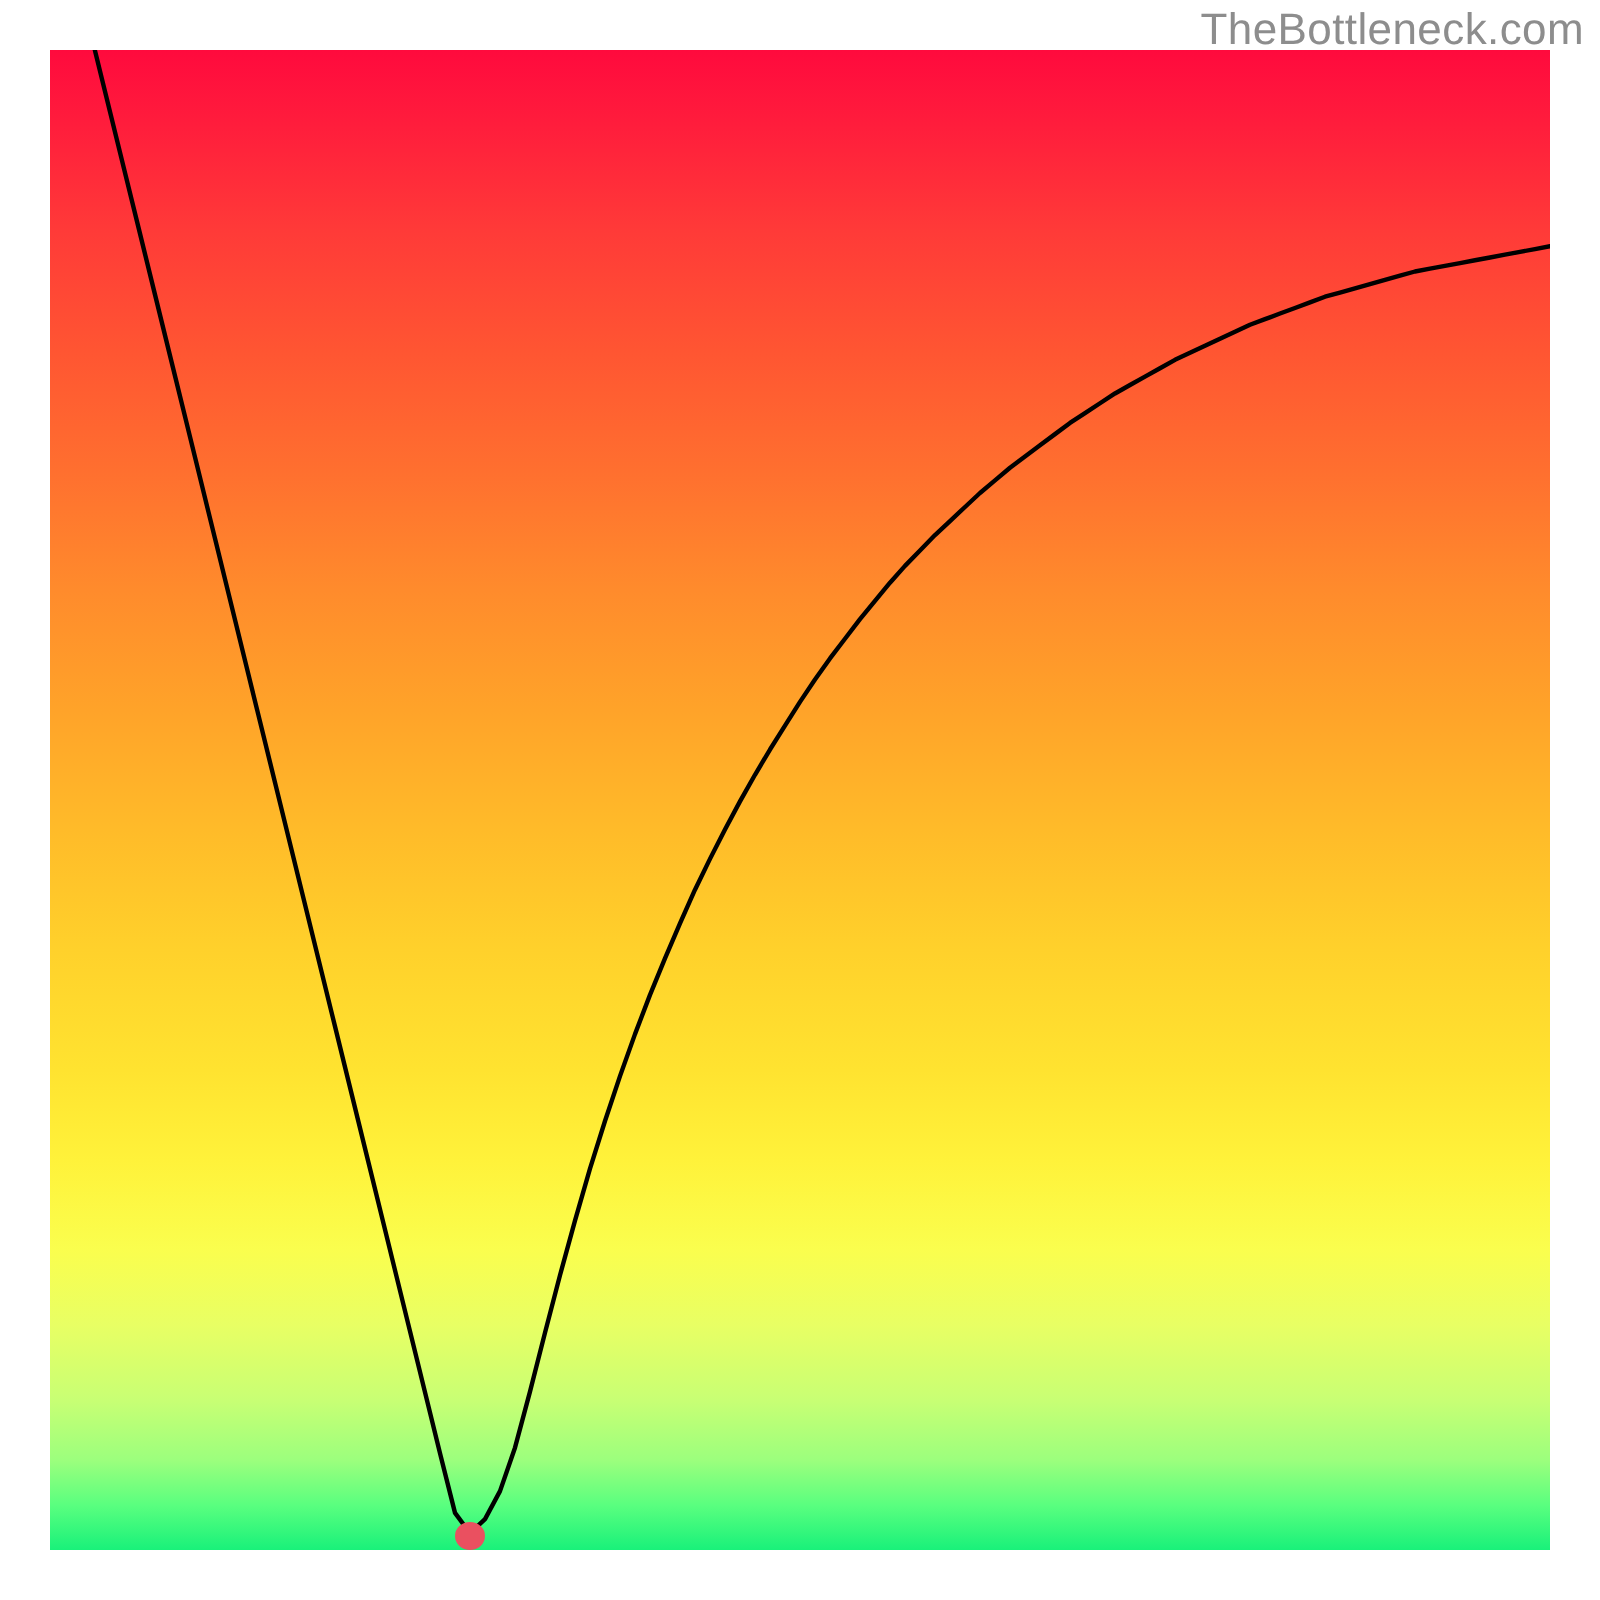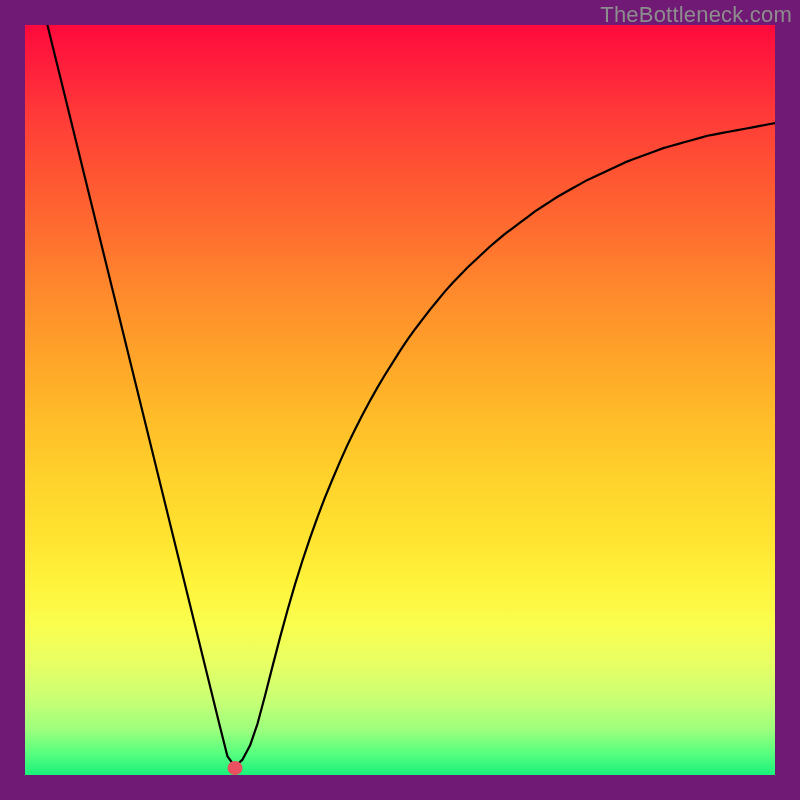--- a/index.html
+++ b/index.html
@@ -8,21 +8,21 @@
     width: 800px;
     height: 800px;
     overflow: hidden;
     background: #000;
     font-family: Arial, Helvetica, sans-serif;
   }
   .frame {
     position: relative;
     width: 800px;
     height: 800px;
-    background: #701a75;
+    background: #ffffff;
   }
   .plot {
     position: absolute;
     left: 25px;
     top: 25px;
     width: 750px;
     height: 750px;
     background: linear-gradient(
       to bottom,
       #ff0a3d 0%,

